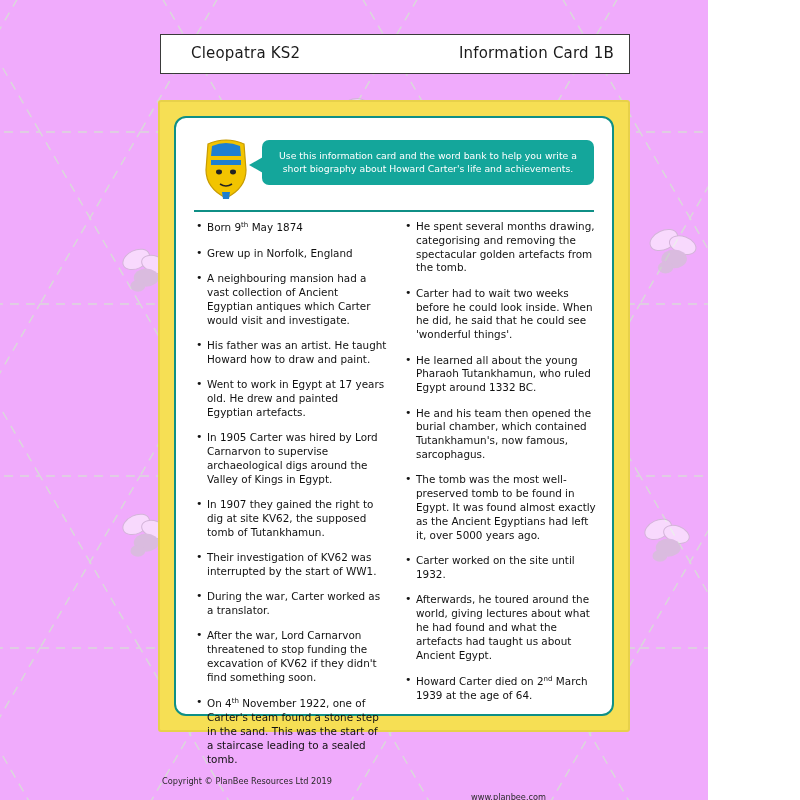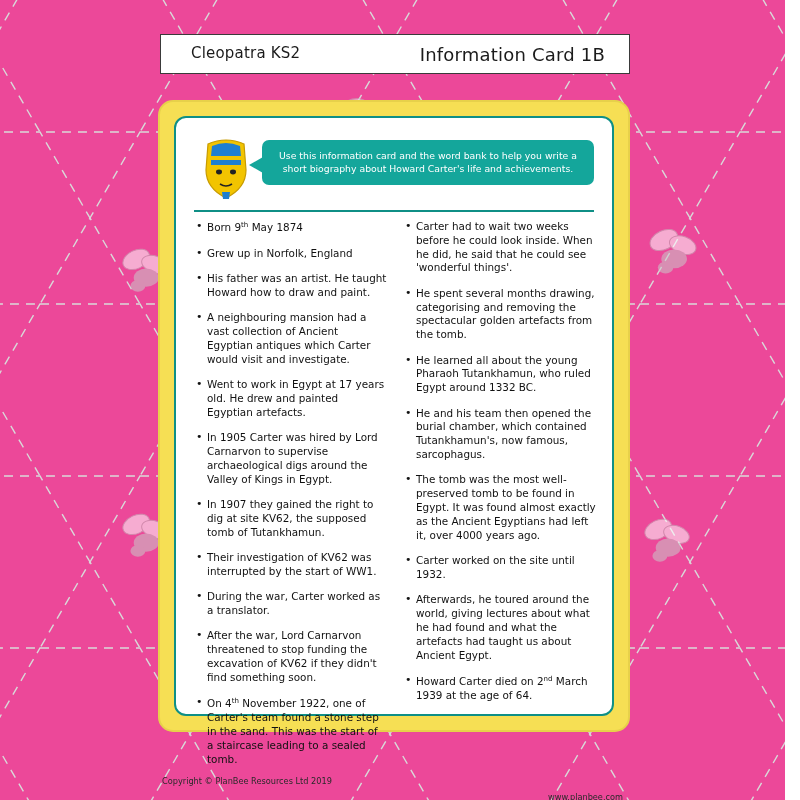--- a/index.html
+++ b/index.html
@@ -8,23 +8,23 @@
   }
   body {
     width: 800px;
     height: 800px;
     background: #ffffff;
     font-family: "DejaVu Sans", sans-serif;
     overflow: hidden;
   }
   .page {
     position: relative;
-    width: 785px;
+    width: 708px;
     height: 800px;
-    background: #ec4899;
+    background: #f0abfc;
     overflow: hidden;
   }
 
   
   .bg-hex {
     position: absolute;
     inset: 0;
     pointer-events: none;
   }
   .bee {
@@ -48,38 +48,38 @@
     position: absolute;
     left: 30px;
     top: 9px;
     font-size: 15px;
     color: #1b1b1b;
     font-family: "DejaVu Sans", sans-serif;
     letter-spacing: 0.2px;
   }
   .header .title-right {
     position: absolute;
-    right: 24px;
+    right: 15px;
     top: 9px;
-    font-size: 18px;
+    font-size: 15px;
     color: #1b1b1b;
     letter-spacing: 0.2px;
   }
 
   
   .card-outer {
     position: absolute;
     top: 100px;
     left: 158px;
     width: 472px;
     height: 632px;
     background: #f6df54;
     border: 2px solid #e7d14a;
     box-sizing: border-box;
-    border-radius: 15px;
+    border-radius: 3px;
   }
   .card-inner {
     position: absolute;
     top: 14px;
     left: 14px;
     right: 14px;
     bottom: 14px;
     background: #ffffff;
     border: 2.6px solid #0f8f86;
     border-radius: 12px;
@@ -278,38 +278,38 @@
 
       <div class="bubble">Use this information card and the word bank to help you write a short biography about Howard Carter's life and achievements.</div>
 
       <div class="divider"></div>
 
       <div class="columns">
         <div class="col">
           <ul class="bullet-list">
             <li>Born 9<sup>th</sup> May 1874</li>
             <li>Grew up in Norfolk, England</li>
+            <li>A neighbouring mansion had a vast collection of Ancient Egyptian antiques which Carter would visit and investigate.</li>
             <li>His father was an artist. He taught Howard how to draw and paint.</li>
-            <li>A neighbouring mansion had a vast collection of Ancient Egyptian antiques which Carter would visit and investigate.</li>
             <li>Went to work in Egypt at 17 years old. He drew and painted Egyptian artefacts.</li>
             <li>In 1905 Carter was hired by Lord Carnarvon to supervise archaeological digs around the Valley of Kings in Egypt.</li>
             <li>In 1907 they gained the right to dig at site KV62, the supposed tomb of Tutankhamun.</li>
             <li>Their investigation of KV62 was interrupted by the start of WW1.</li>
             <li>During the war, Carter worked as a translator.</li>
             <li>After the war, Lord Carnarvon threatened to stop funding the excavation of KV62 if they didn't find something soon.</li>
             <li>On 4<sup>th</sup> November 1922, one of Carter's team found a stone step in the sand. This was the start of a staircase leading to a sealed tomb.</li>
           </ul>
         </div>
         <div class="col">
           <ul class="bullet-list">
+            <li>He spent several months drawing, categorising and removing the spectacular golden artefacts from the tomb.</li>
             <li>Carter had to wait two weeks before he could look inside. When he did, he said that he could see 'wonderful things'.</li>
-            <li>He spent several months drawing, categorising and removing the spectacular golden artefacts from the tomb.</li>
             <li>He learned all about the young Pharaoh Tutankhamun, who ruled Egypt around 1332 BC.</li>
             <li>He and his team then opened the burial chamber, which contained Tutankhamun's, now famous, sarcophagus.</li>
-            <li>The tomb was the most well-preserved tomb to be found in Egypt. It was found almost exactly as the Ancient Egyptians had left it, over 4000 years ago.</li>
+            <li>The tomb was the most well-preserved tomb to be found in Egypt. It was found almost exactly as the Ancient Egyptians had left it, over 5000 years ago.</li>
             <li>Carter worked on the site until 1932.</li>
             <li>Afterwards, he toured around the world, giving lectures about what he had found and what the artefacts had taught us about Ancient Egypt.</li>
             <li>Howard Carter died on 2<sup>nd</sup> March 1939 at the age of 64.</li>
           </ul>
         </div>
       </div>
 
     </div>
   </div>
 

